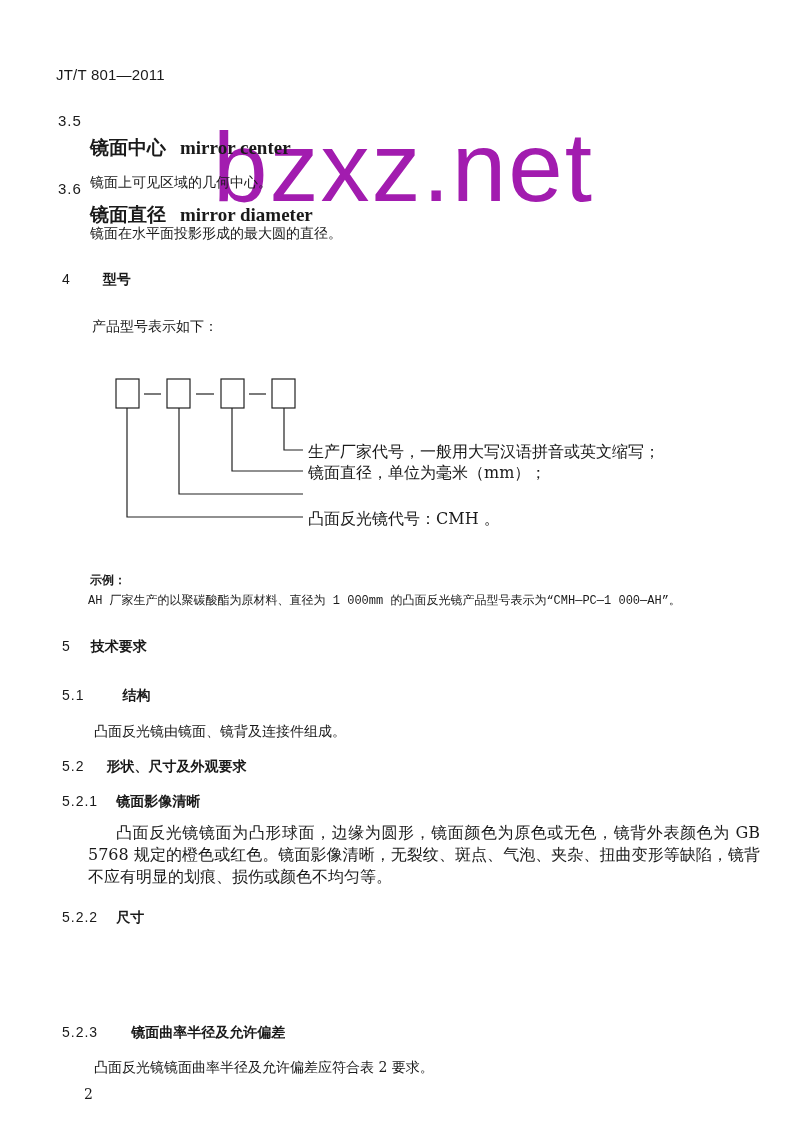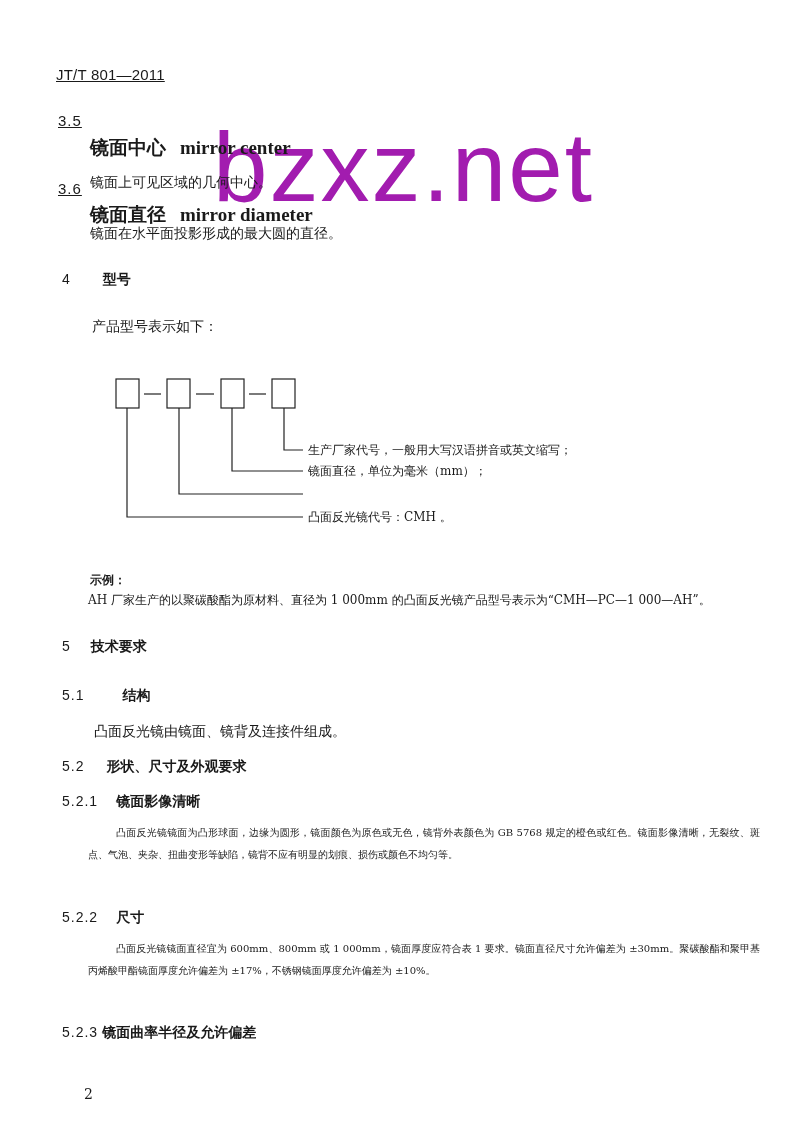--- a/index.html
+++ b/index.html
@@ -2,37 +2,37 @@
 <html><head>
 <meta charset="utf-8">
 <style>
   html, body { margin: 0; padding: 0; }
   body {
     width: 800px; height: 1124px; background: #ffffff; position: relative;
     overflow: hidden; color: #1a1a1a;
     font-family: "DejaVu Serif", "Liberation Serif", serif;
   }
   .abs { position: absolute; white-space: nowrap; }
-  .sans { font-family: "Liberation Sans", "DejaVu Sans", sans-serif; text-decoration: underline; }
+  .sans { font-family: "Liberation Sans", "DejaVu Sans", sans-serif; }
   .hdr { font-size: 15px; letter-spacing: 0.2px; }
   .num { font-size: 15px; letter-spacing: 1px; }
   .term { font-weight: bold; font-size: 19px; }
   .term .en { font-family: "Liberation Serif", "DejaVu Serif", serif; margin-left: 14px; font-weight: bold; }
   .body14 { font-size: 14px; }
   .sec { font-family: "Liberation Sans", "DejaVu Sans", sans-serif; font-weight: bold; font-size: 14px; }
   .sec .n { display: inline-block; font-weight: normal; letter-spacing: 1px; }
-  .para { position: absolute; left: 88px; width: 672px; font-size: 10px; line-height: 22px; text-indent: 28px; white-space: normal; text-align: justify; }
+  .para { position: absolute; left: 88px; width: 672px; font-size: 16px; line-height: 22px; text-indent: 28px; white-space: normal; text-align: justify; }
   .watermark {
     position: absolute; left: 213px; top: 118px; font-family: "Liberation Sans", "DejaVu Sans", sans-serif;
     font-weight: normal; font-size: 98px; color: #a21caf; letter-spacing: 2px; line-height: 1; z-index: 0;
   }
   .layer { position: absolute; inset: 0; z-index: 1; }
-  .diag-label { font-size: 12px; }
+  .diag-label { font-size: 16px; }
   .example-title { font-size: 12px; font-weight: bold; }
-  .example-text { font-size: 12px; }
+  .example-text { font-size: 12px; font-family: Liberation Mono, monospace; }
   svg { position: absolute; left: 0; top: 0; }
 </style>
 </head>
 <body>
 
 <div class="watermark">bzxz.net</div>
 
 <div class="layer">
 
   <div class="abs sans hdr" style="left:56px; top:66px;">JT/T 801—2011</div>
@@ -91,20 +91,20 @@
   </div>
 
   <div class="abs sec" style="left:62px; top:793px;">
     <span class="n">5.2.1</span><span style="margin-left:18px;">镜面影像清晰</span>
   </div>
   <div class="para" style="top:822px;">凸面反光镜镜面为凸形球面，边缘为圆形，镜面颜色为原色或无色，镜背外表颜色为 GB 5768 规定的橙色或红色。镜面影像清晰，无裂纹、斑点、气泡、夹杂、扭曲变形等缺陷，镜背不应有明显的划痕、损伤或颜色不均匀等。</div>
 
   <div class="abs sec" style="left:62px; top:909px;">
     <span class="n">5.2.2</span><span style="margin-left:18px;">尺寸</span>
   </div>
-  <div class="para" style="top:938px;">凸面反光镜镜面直径宜为 600mm、800mm 或 1 000mm，镜面厚度应符合表 1 要求。镜面直径尺寸允许偏差为 ±30mm。聚碳酸酯和聚甲基丙烯酸甲酯镜面厚度允许偏差为 ±17%，不锈钢镜面厚度允许偏差为 ±10%。</div>
 
   <div class="abs sec" style="left:62px; top:1024px;">
-    <span class="n">5.2.3</span><span style="margin-left:4px;">镜面曲率半径及允许偏差</span>
+    <span class="n">5.2.3</span><span style="margin-left:33px;">镜面曲率半径及允许偏差</span>
   </div>
+  <div class="abs body14" style="left:94px; top:1059px;">凸面反光镜镜面曲率半径及允许偏差应符合表 2 要求。</div>
 
   <div class="abs" style="left:84px; top:1086px; font-size:14px;">2</div>
 </div>
 
 </body></html>

